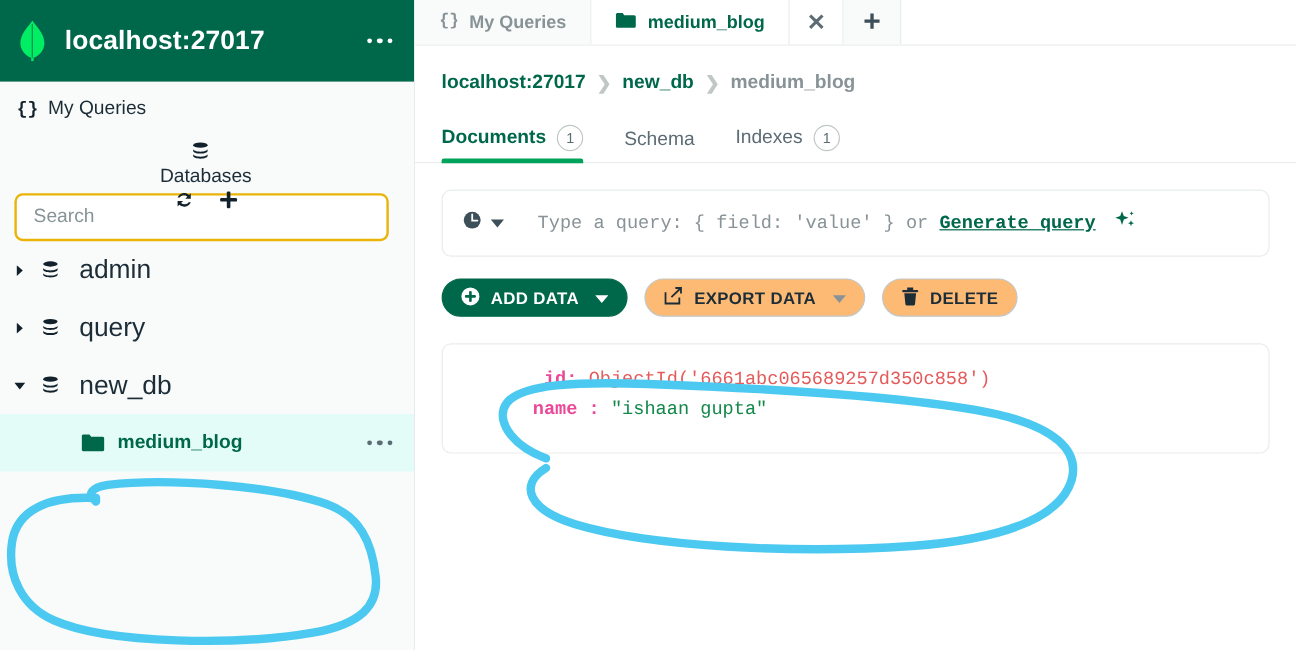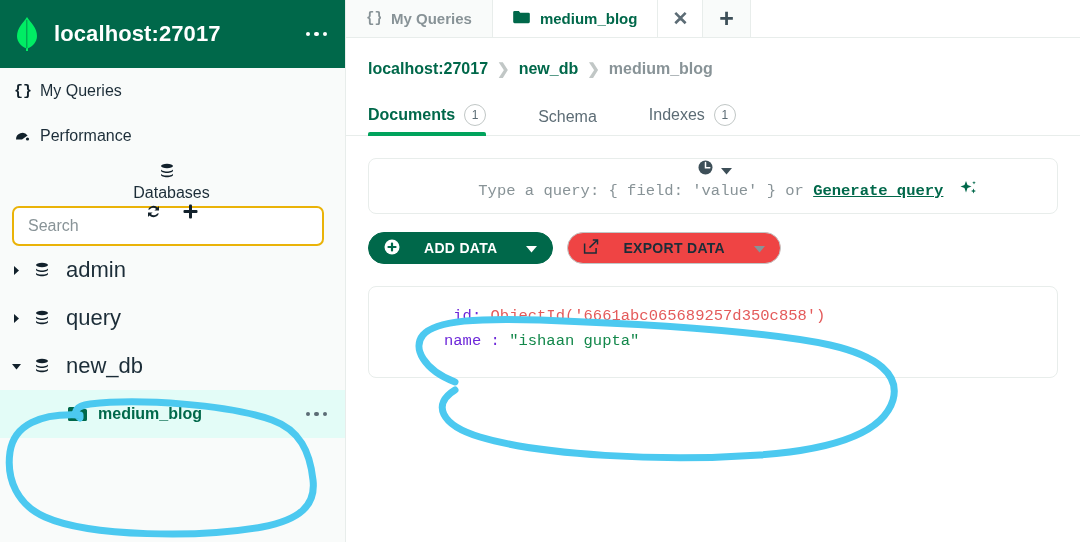--- a/index.html
+++ b/index.html
@@ -120,68 +120,68 @@
   .breadcrumb {
     display: flex; align-items: center; gap: 9px;
     padding: 22px 0 0 22px;
     font-size: 16px; font-weight: 700;
   }
   .crumb { cursor: pointer; color: #00684a; white-space: nowrap; }
   .crumb.last { color: #889397; cursor: default; }
   .crumb-sep { color: #c1c7c6; font-size: 15px; font-weight: 700; }
 
   .subtabs { display: flex; align-items: flex-end; padding-left: 22px; margin-top: 18px;
-             border-bottom: 1px solid #e8edeb; height: 40px; gap: 18px; }
+             border-bottom: 1px solid #e8edeb; height: 40px; }
   .subtab { display: flex; align-items: center; gap: 9px; padding: 0 20px 9px 0; margin-right: 14px;
             font-size: 16px; color: #5c6c75; cursor: pointer; position: relative; white-space: nowrap; }
   .subtab.active { color: #00684a; font-weight: 700; }
   .subtab.active::after {
     content: ""; position: absolute; left: 0; right: 20px; bottom: -1px;
     height: 4px; background: #00a35c; border-radius: 2px 2px 0 0;
   }
   .badge {
     min-width: 22px; height: 22px; border-radius: 11px;
     border: 1px solid #c1c7c6; color: #5c6c75;
     font-size: 12px; font-weight: 400;
     display: flex; align-items: center; justify-content: center; padding: 0 6px;
   }
 
   .querybar {
     margin: 22px 0 0 22px; width: 690px; height: 56px;
     border: 1px solid #e8edeb; border-radius: 8px; background: #ffffff;
-    display: flex; align-items: center; padding: 0 14px 0 16px; flex-direction: column;
+    display: flex; align-items: center; padding: 0 14px 0 16px;
   }
   .qb-hist { display: flex; align-items: center; gap: 7px; cursor: pointer; color: #3d4f58; }
   .qb-placeholder {
     margin-left: 28px; flex: 1 1 auto;
     font-family: "Liberation Mono", monospace;
     font-size: 15.5px; color: #889397; white-space: nowrap;
   }
   .gen-link { color: #00684a; font-weight: 700; text-decoration: underline; cursor: pointer; }
   .sparkle { margin-left: 6px; vertical-align: -2px; }
 
   .actions { display: flex; align-items: center; gap: 14px; padding: 18px 0 0 22px; }
   .btn {
     height: 32px; border-radius: 16px;
-    display: flex; align-items: center; gap: 24px;
+    display: flex; align-items: center; gap: 9px;
     padding: 0 15px; font-size: 14px; font-weight: 700;
     letter-spacing: .3px; cursor: pointer; white-space: nowrap;
   }
   .btn.primary { background: #00684a; color: #ffffff; border: 1px solid #00684a; }
-  .btn.ghost { background: #ef4444; color: #1c2d38; border: 1px solid #c1c7c6; text-align: right; }
+  .btn.ghost { background: #fdba74; color: #1c2d38; border: 1px solid #c1c7c6; text-align: right; }
   .btn .caret-dn { margin-left: 5px; }
 
   .doc-card {
     margin: 22px 0 0 22px; width: 690px; height: 92px;
     border: 1px solid #e8edeb; border-radius: 8px; background: #ffffff;
     padding: 17px 0 0 75px;
     font-family: "Liberation Mono", monospace;
     font-size: 15.5px; line-height: 25px;
   }
-  .k { color: #6d28d9; font-weight: 400; }
+  .k { color: #ec4899; font-weight: 700; }
   .v-oid { color: #e45b5b; }
   .v-str { color: #13884b; }
 
   
   #annot { position: absolute; inset: 0; pointer-events: none; }
 </style>
 </head>
 <body>
 
 <div id="app">
@@ -204,30 +204,20 @@
 
     <div class="nav-item">
       <span class="nav-ico">
         <svg width="17" height="17" viewBox="0 0 17 17">
             <text x="0" y="13" font-family="Liberation Mono, monospace" font-size="15" font-weight="700" fill="#12212b">{}</text>
           </svg>
       </span>
       <span>My Queries</span>
     </div>
 
-    <div class="nav-item">
-      <span class="nav-ico">
-        <svg width="17" height="13" viewBox="0 0 17 13">
-          <path d="M1 11a7 7 0 0 1 14 0z" fill="#12212b" opacity="0"></path>
-          <path d="M2 10.5A6.5 6.5 0 0 1 13.6 6.4L8 10.5z" fill="#12212b"></path>
-          <circle cx="13.5" cy="10" r="1.6" fill="#12212b"></circle>
-        </svg>
-      </span>
-      <span>Performance</span>
-    </div>
 
     <div class="db-header">
       <span class="nav-ico">
         <svg width="16" height="16" viewBox="0 0 16 16">
           <ellipse cx="8" cy="3" rx="6" ry="2.2" fill="#12212b"></ellipse>
           <path d="M2 6.2c0 1.2 2.7 2.2 6 2.2s6-1 6-2.2v1.6c0 1.2-2.7 2.2-6 2.2s-6-1-6-2.2z" fill="#12212b"></path>
           <path d="M2 10.4c0 1.2 2.7 2.2 6 2.2s6-1 6-2.2V12c0 1.2-2.7 2.2-6 2.2s-6-1-6-2.2z" fill="#12212b"></path>
         </svg>
       </span>
       <span class="nav-label">Databases</span>
@@ -409,20 +399,30 @@
             <path d="M6.5 8.6L14.4 1m-4.6 0h4.7v4.6" stroke="#1c2d38" stroke-width="1.5" fill="none"></path>
           </svg>
         </span>
         <span>EXPORT DATA</span>
         <span class="caret-dn">
           <svg width="11" height="8" viewBox="0 0 11 8">
               <path d="M0 1h11L5.5 7.5z" fill="#889397"></path>
             </svg>
         </span>
       </div>
+      <div class="btn ghost">
+        <span>
+          <svg width="15" height="16" viewBox="0 0 15 16">
+            <rect x="0.8" y="2.6" width="13.4" height="2" rx="1" fill="#1c2d38"></rect>
+            <path d="M5 0.6h5v2H5z" fill="#1c2d38"></path>
+            <path d="M2.6 5.4h9.8l-.9 9.2a1 1 0 0 1-1 .9H4.5a1 1 0 0 1-1-.9z" fill="#1c2d38"></path>
+          </svg>
+        </span>
+        <span>DELETE</span>
+      </div>
     </div>
 
     <div class="doc-card">
       <div>
         <span class="k">_id:</span>
         <span class="v-oid">ObjectId('6661abc065689257d350c858')</span>
       </div>
       <div>
         <span class="k">name :</span>
         <span class="v-str">"ishaan gupta"</span>

